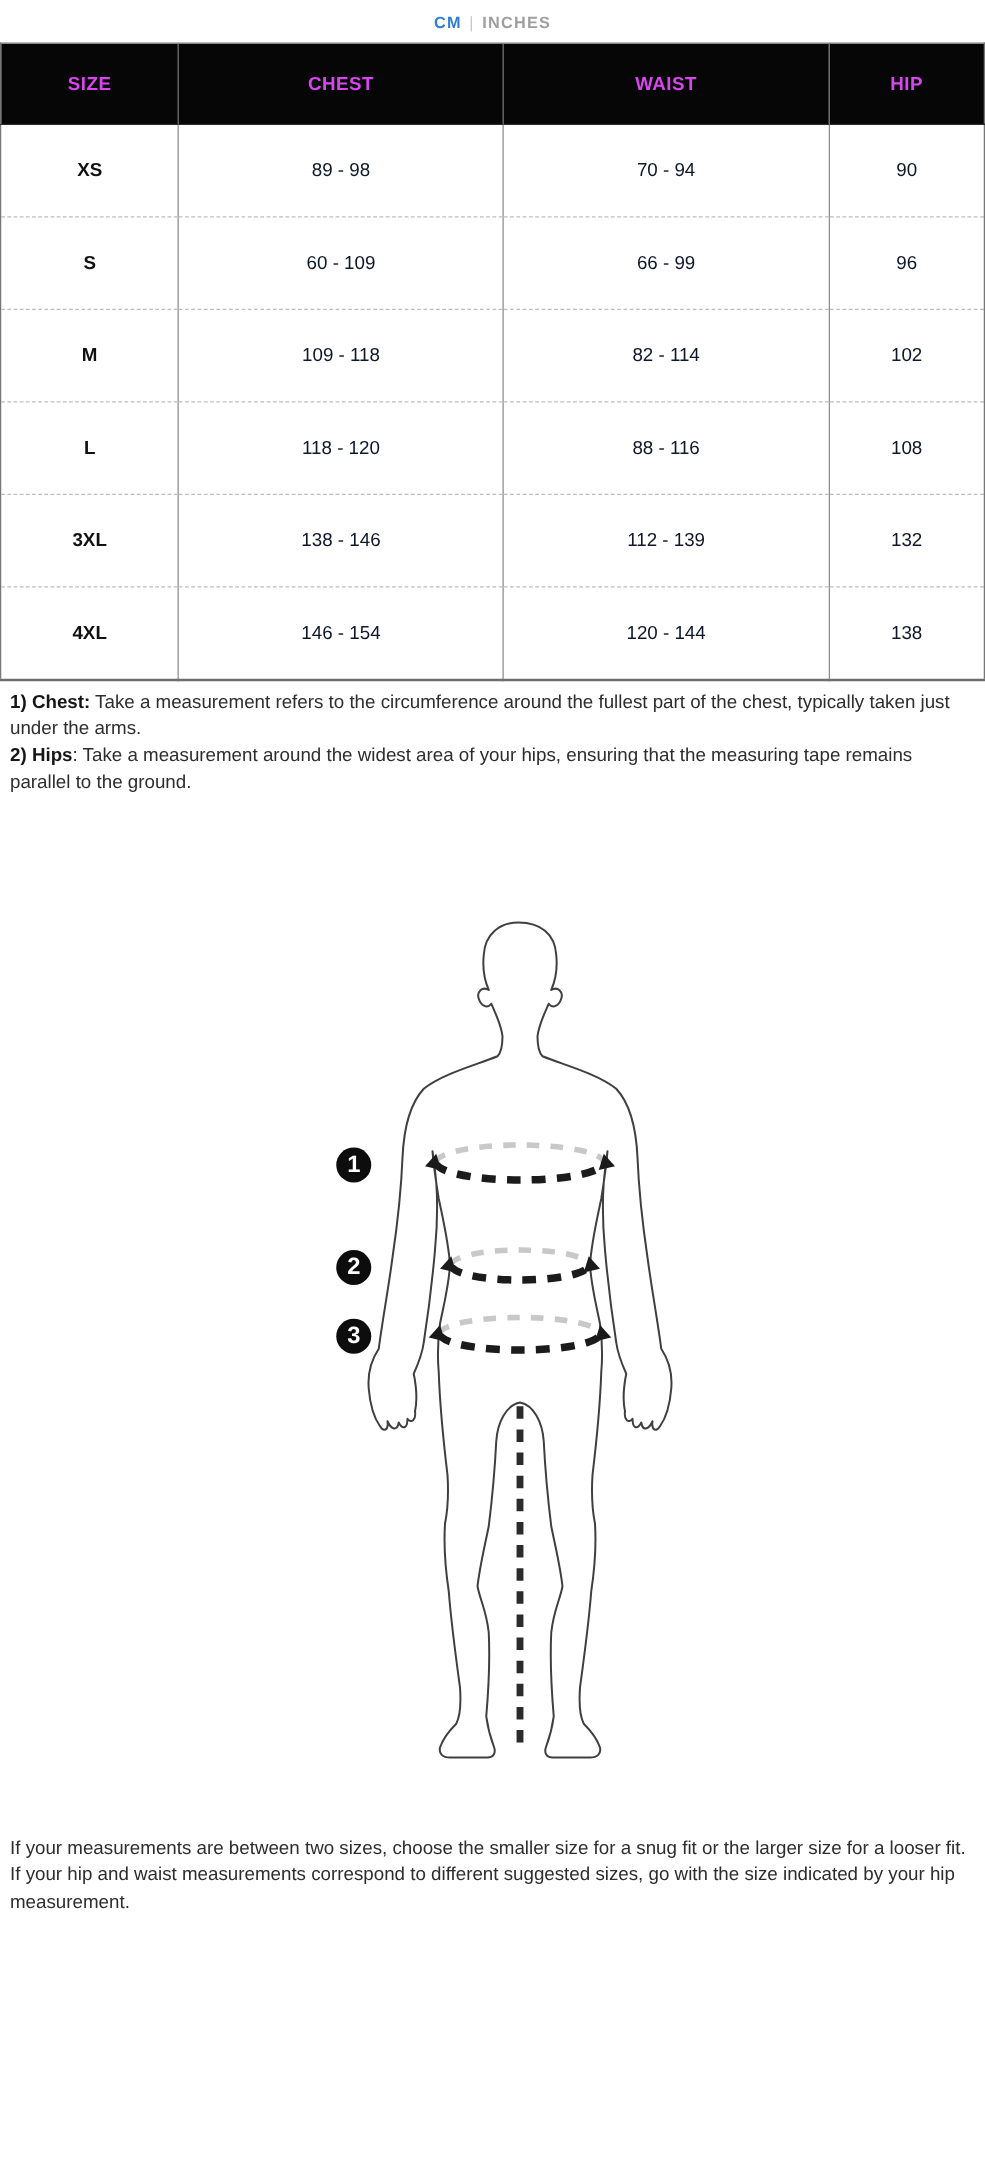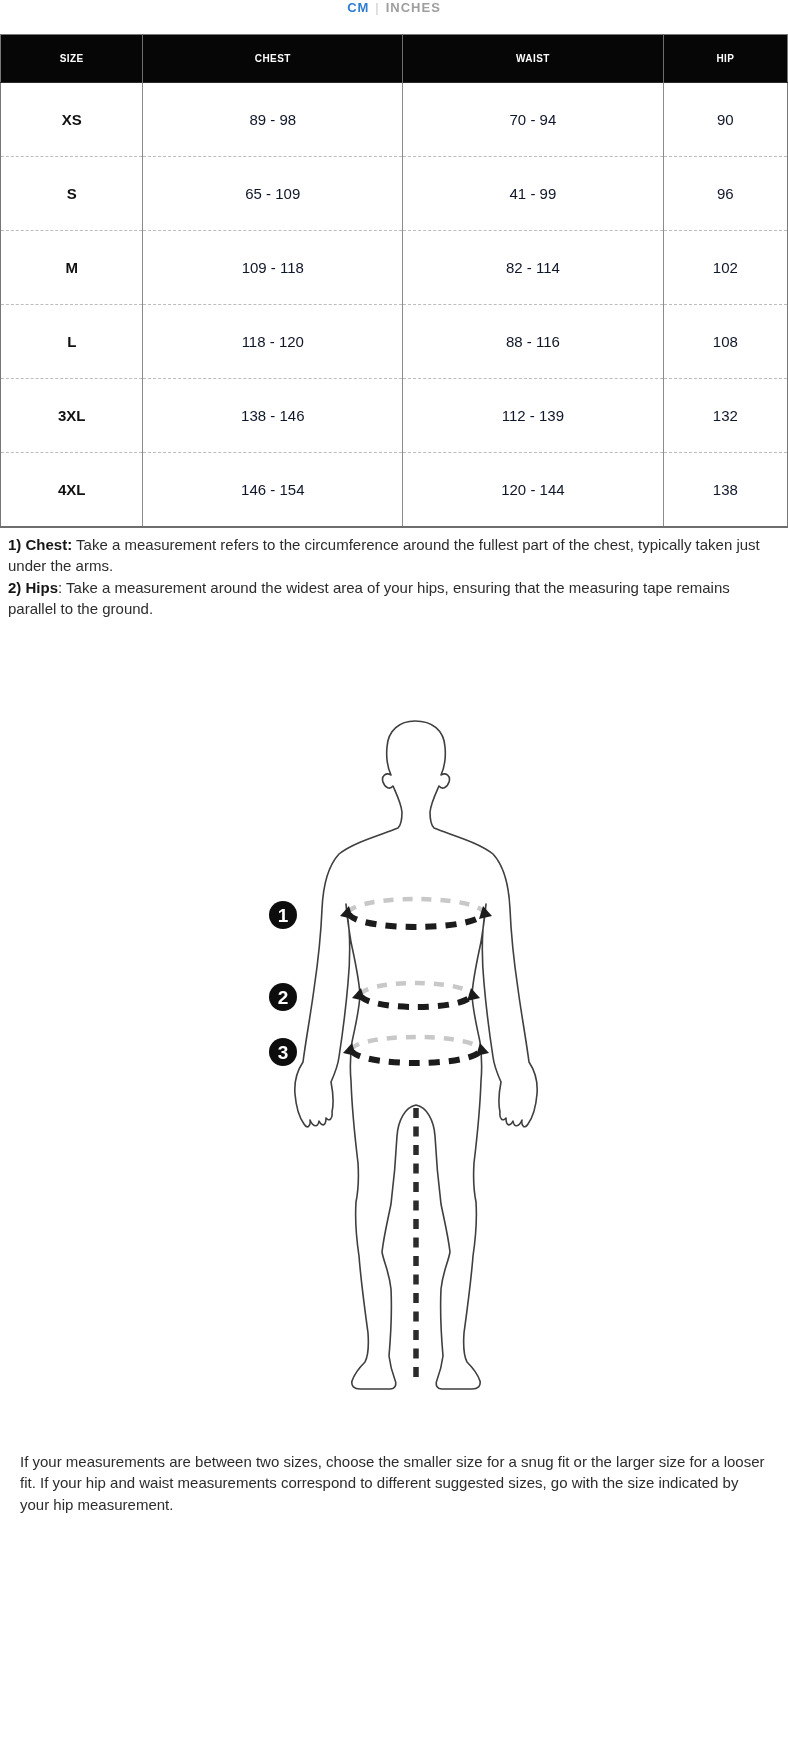--- a/index.html
+++ b/index.html
@@ -9,20 +9,21 @@
     min-height: 1742px;
     font-family: "Liberation Sans", sans-serif;
     color: #2d2d2d;
     margin: 0 auto;
     position: relative;
   }
 
   
   .unit-toggle {
     text-align: center;
+    padding-top: 10px;
     height: 34px;
     font-size: 13px;
     font-weight: bold;
     letter-spacing: 1px;
   }
   .unit-toggle .unit { cursor: pointer; display: inline-block; padding: 0 6px; }
   .unit-cm { color: #2f7cd3; }
   .unit-inches { color: #9e9e9e; }
   .unit-sep { color: #c9c9c9; font-weight: normal; }
 
@@ -33,23 +34,23 @@
     table-layout: fixed;
     border: 1px solid #777777;
     border-bottom: 2px solid #6e6e6e;
   }
   table.size-chart col.c-size  { width: 18.1%; }
   table.size-chart col.c-chest { width: 33.0%; }
   table.size-chart col.c-waist { width: 33.1%; }
   table.size-chart col.c-hip   { width: 15.8%; }
   table.size-chart th {
     background: #060606;
-    color: #ffffff;
-    height: 48px;
-    font-size: 10px;
+    color: #d946ef;
+    height: 65px;
+    font-size: 15px;
     font-weight: bold;
     letter-spacing: 0.4px;
     text-align: center;
     border-left: 1px solid #6d6d6d;
   }
   table.size-chart th:first-child { border-left: none; }
   table.size-chart td {
     height: 74px;
     text-align: center;
     vertical-align: middle;
@@ -76,21 +77,21 @@
     margin-top: 95px;
     margin-left: 245px;
     width: 340px;
     height: 680px;
   }
   .figure-wrap svg { display: block; }
 
   
   .fit-note {
     margin-top: 56px;
-    padding: 0 20px;
+    padding: 0 8px;
     font-size: 15px;
     line-height: 21.6px;
     color: #2d2d2d;
   }
 </style>
 </head>
 <body>
 
 <div class="unit-toggle">
   <span class="unit unit-cm">CM</span><span class="unit-sep">|</span><span class="unit unit-inches">INCHES</span>
@@ -113,22 +114,22 @@
   </thead>
   <tbody>
     <tr>
       <td class="size-col">XS</td>
       <td>89 - 98</td>
       <td>70 - 94</td>
       <td>90</td>
     </tr>
     <tr>
       <td class="size-col">S</td>
-      <td>65 - 109</td>
-      <td>41 - 99</td>
+      <td>60 - 109</td>
+      <td>66 - 99</td>
       <td>96</td>
     </tr>
     <tr>
       <td class="size-col">M</td>
       <td>109 - 118</td>
       <td>82 - 114</td>
       <td>102</td>
     </tr>
     <tr>
       <td class="size-col">L</td>

